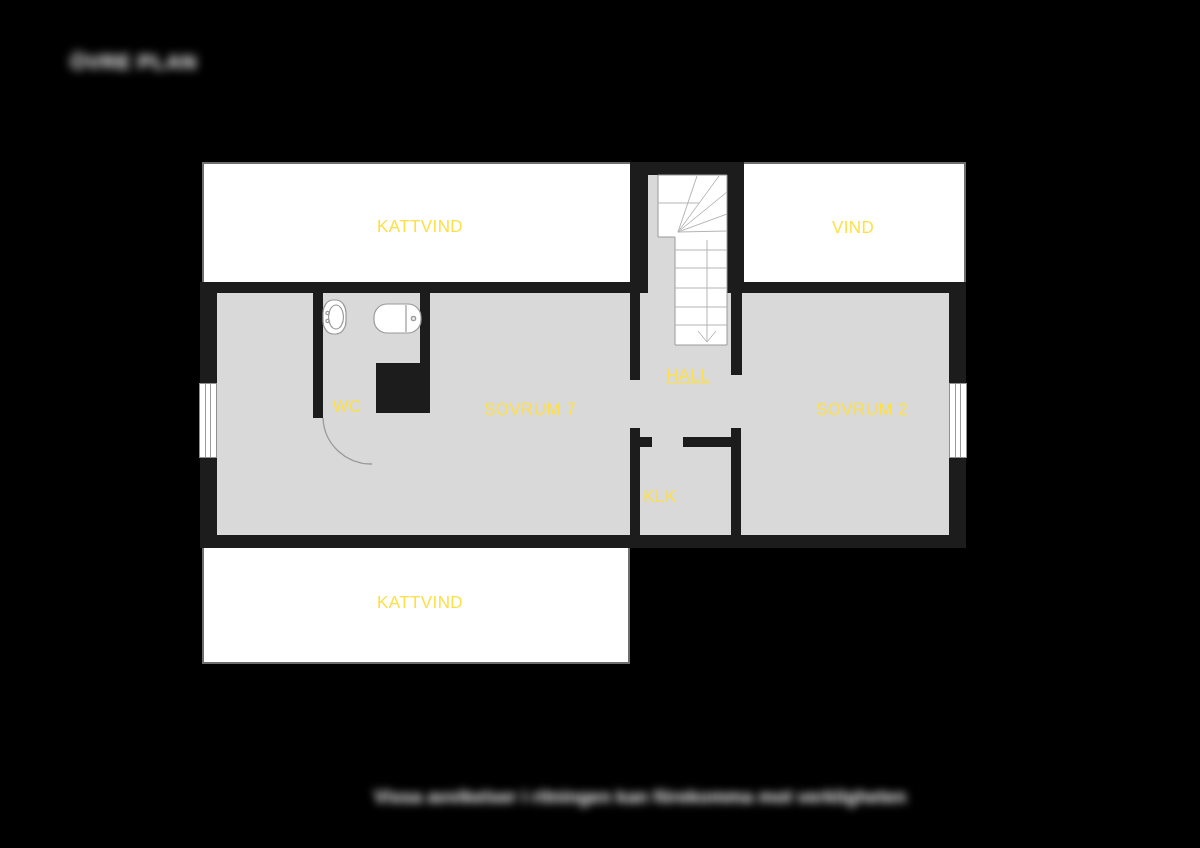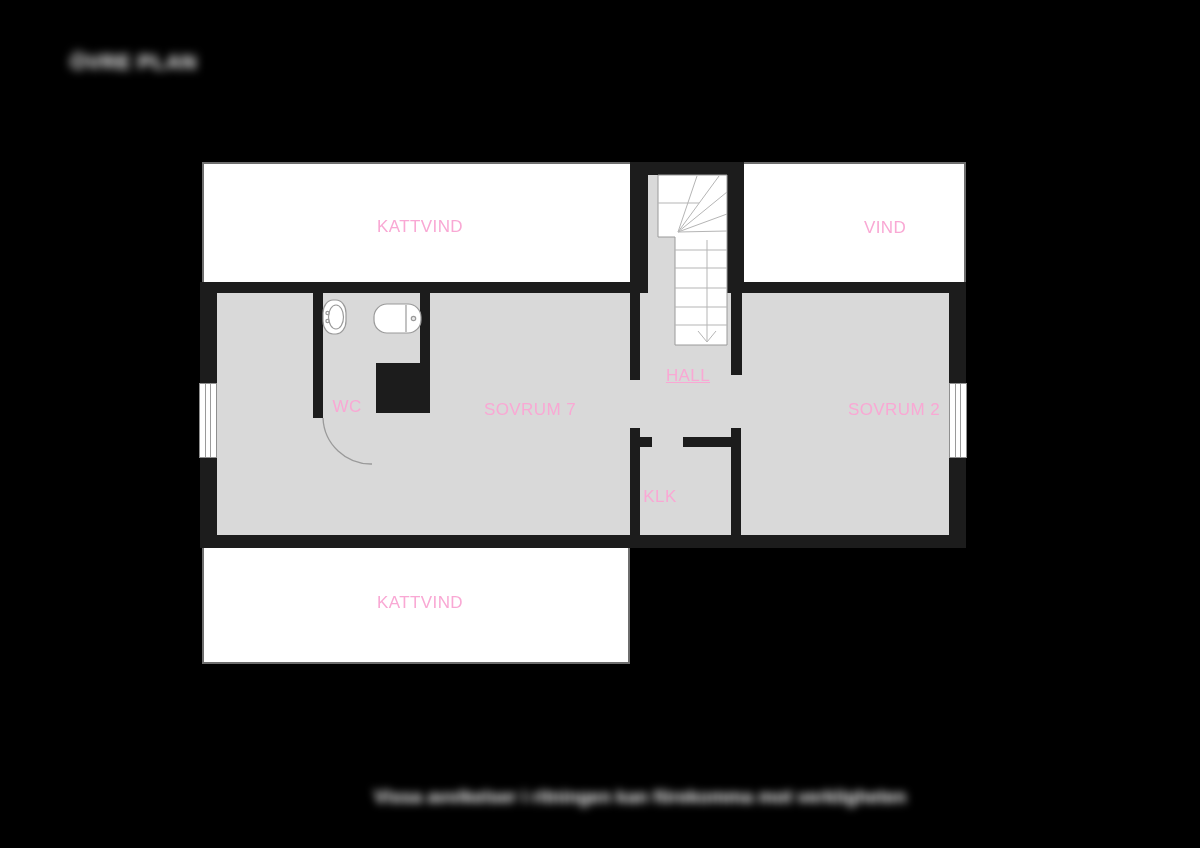--- a/index.html
+++ b/index.html
@@ -3,21 +3,21 @@
 <meta charset="utf-8">
 <style>
   html,body{margin:0;padding:0;background:#000;}
   .canvas{position:relative;width:1200px;height:848px;background:#000;overflow:hidden;
           font-family:"Liberation Sans",sans-serif;}
   .wall{position:absolute;background:#1c1c1c;}
   .floor{position:absolute;background:#d9d9d9;}
   .room-white{position:absolute;background:#ffffff;}
   .room-label{position:absolute;transform:translate(-50%,-50%);
               font-size:17px;font-weight:500;letter-spacing:.4px;
-              color:#f9a8d4;white-space:nowrap;}
+              color:#fde047;white-space:nowrap;}
   .overlay-svg{position:absolute;left:0;top:0;pointer-events:none;}
   .window{position:absolute;background:#ffffff;border:1px solid #8f8f8f;box-sizing:border-box;}
   .blur-title{position:absolute;left:70px;top:50px;color:#fff;font-weight:700;
               font-size:21px;letter-spacing:.5px;filter:blur(5px);white-space:nowrap;}
   .blur-disclaimer{position:absolute;left:374px;top:786px;color:#fff;font-weight:700;
               font-size:18.5px;filter:blur(4px);white-space:nowrap;}
   .bt{border-top:2px solid #6e6e6e;} .bl{border-left:2px solid #6e6e6e;}
   .br{border-right:2px solid #6e6e6e;} .bb{border-bottom:2px solid #6e6e6e;}
   .bordered{box-sizing:border-box;}
 </style>
@@ -99,23 +99,23 @@
 
     <g stroke="#9a9a9a" stroke-width="1">
       <line x1="205.5" y1="384" x2="205.5" y2="457"></line>
       <line x1="210.5" y1="384" x2="210.5" y2="457"></line>
       <line x1="955.5" y1="384" x2="955.5" y2="457"></line>
       <line x1="960.5" y1="384" x2="960.5" y2="457"></line>
     </g>
   </svg>
 
   <div class="room-label" style="left:420px;top:227px;">KATTVIND</div>
-  <div class="room-label" style="left:885px;top:228px;">VIND</div>
+  <div class="room-label" style="left:853px;top:228px;">VIND</div>
   <div class="room-label" style="left:347px;top:375px;margin-top:32px;">WC</div>
   <div class="room-label" style="left:530px;top:410px;">SOVRUM 7</div>
   <div class="room-label" style="left:688px;top:376px;text-decoration:underline;">HALL</div>
-  <div class="room-label" style="left:862px;top:410px;margin-left:32px;">SOVRUM 2</div>
+  <div class="room-label" style="left:862px;top:410px;">SOVRUM 2</div>
   <div class="room-label" style="left:660px;top:497px;">KLK</div>
   <div class="room-label" style="left:420px;top:603px;">KATTVIND</div>
 
   <div class="blur-disclaimer">Vissa avvikelser i ritningen kan förekomma mot verkligheten</div>
 
 </div>
 
 </body></html>

